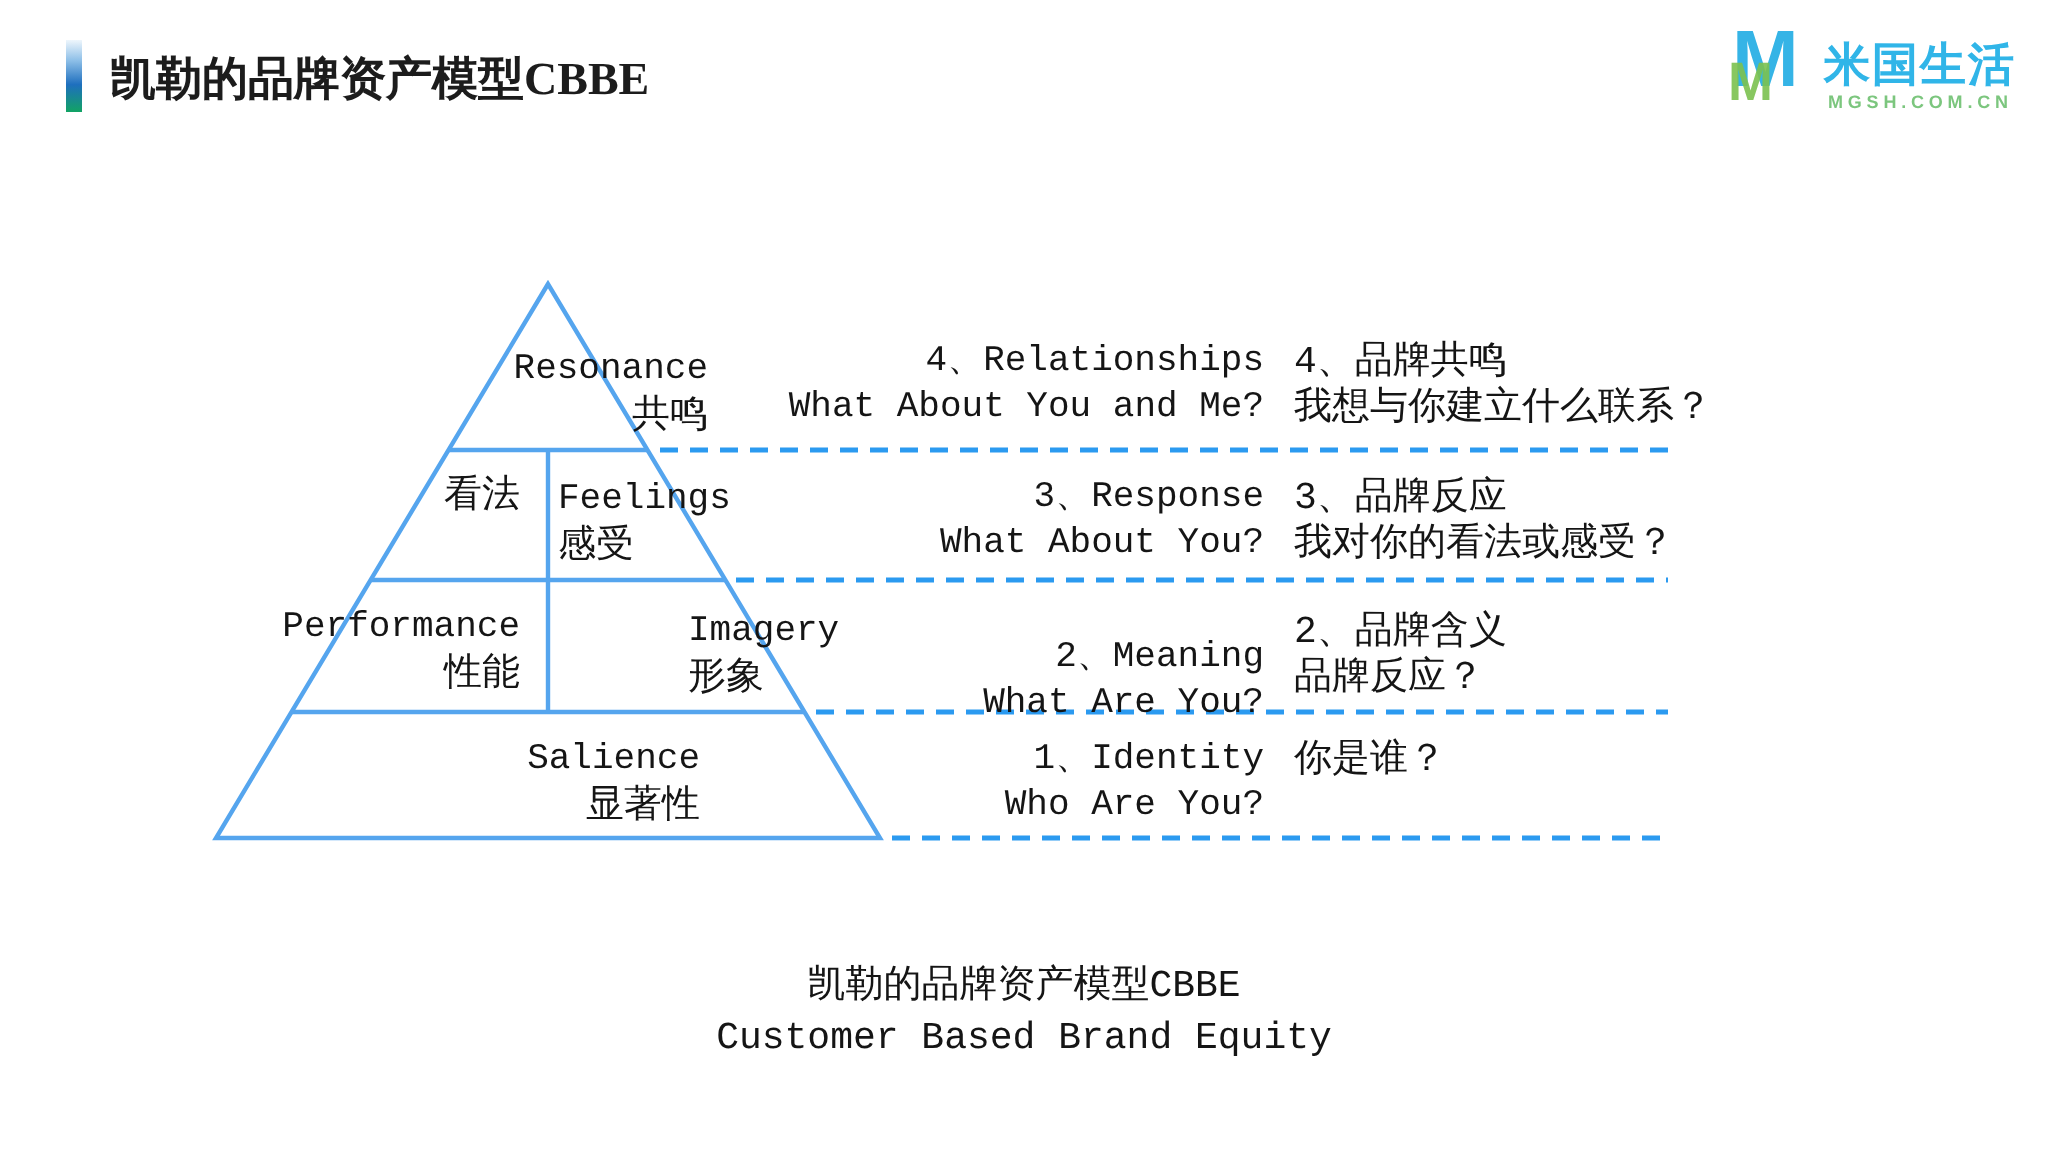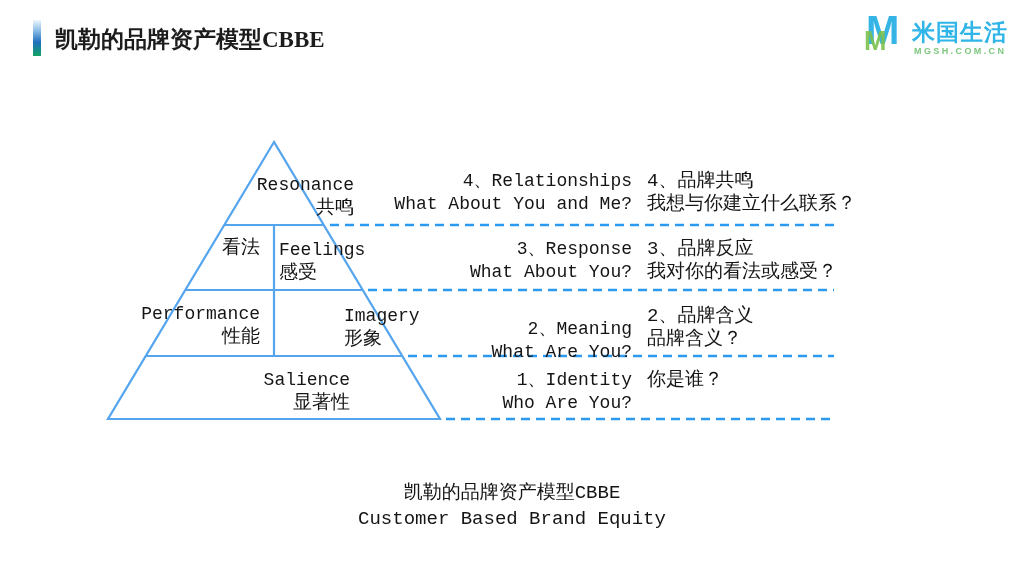--- a/index.html
+++ b/index.html
@@ -113,21 +113,21 @@
 <div class="abs right-col-row" style="top:170px;">
   <div class="dline zh">4、品牌共鸣</div>
   <div class="dline zh">我想与你建立什么联系？</div>
 </div>
 <div class="abs right-col-row" style="top:238px;">
   <div class="dline zh">3、品牌反应</div>
   <div class="dline zh">我对你的看法或感受？</div>
 </div>
 <div class="abs right-col-row" style="top:305px;">
   <div class="dline zh">2、品牌含义</div>
-  <div class="dline zh">品牌含义？</div>
+  <div class="dline zh">品牌反应？</div>
 </div>
 <div class="abs right-col-row" style="top:369px;">
   <div class="dline zh">你是谁？</div>
 </div>
 
 <div class="abs caption">
   <div class="dline zh">凯勒的品牌资产模型CBBE</div>
   <div class="dline">Customer Based Brand Equity</div>
 </div>
 

